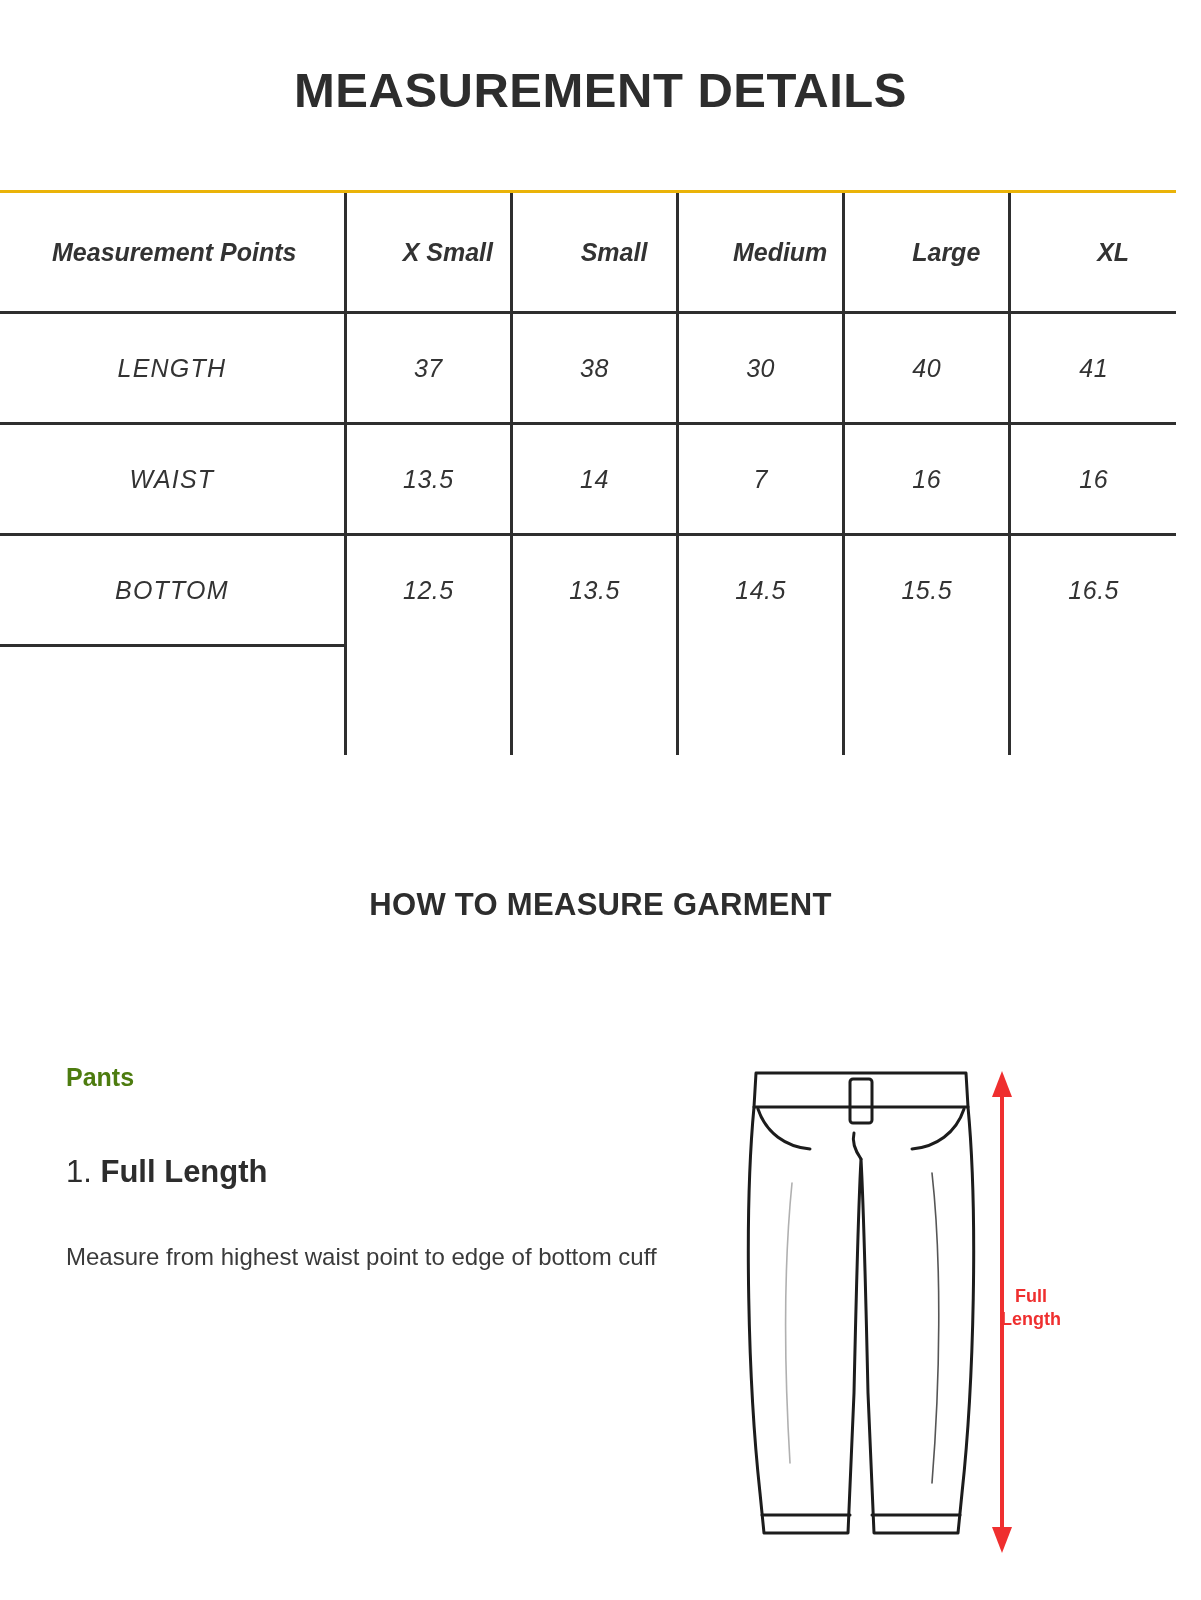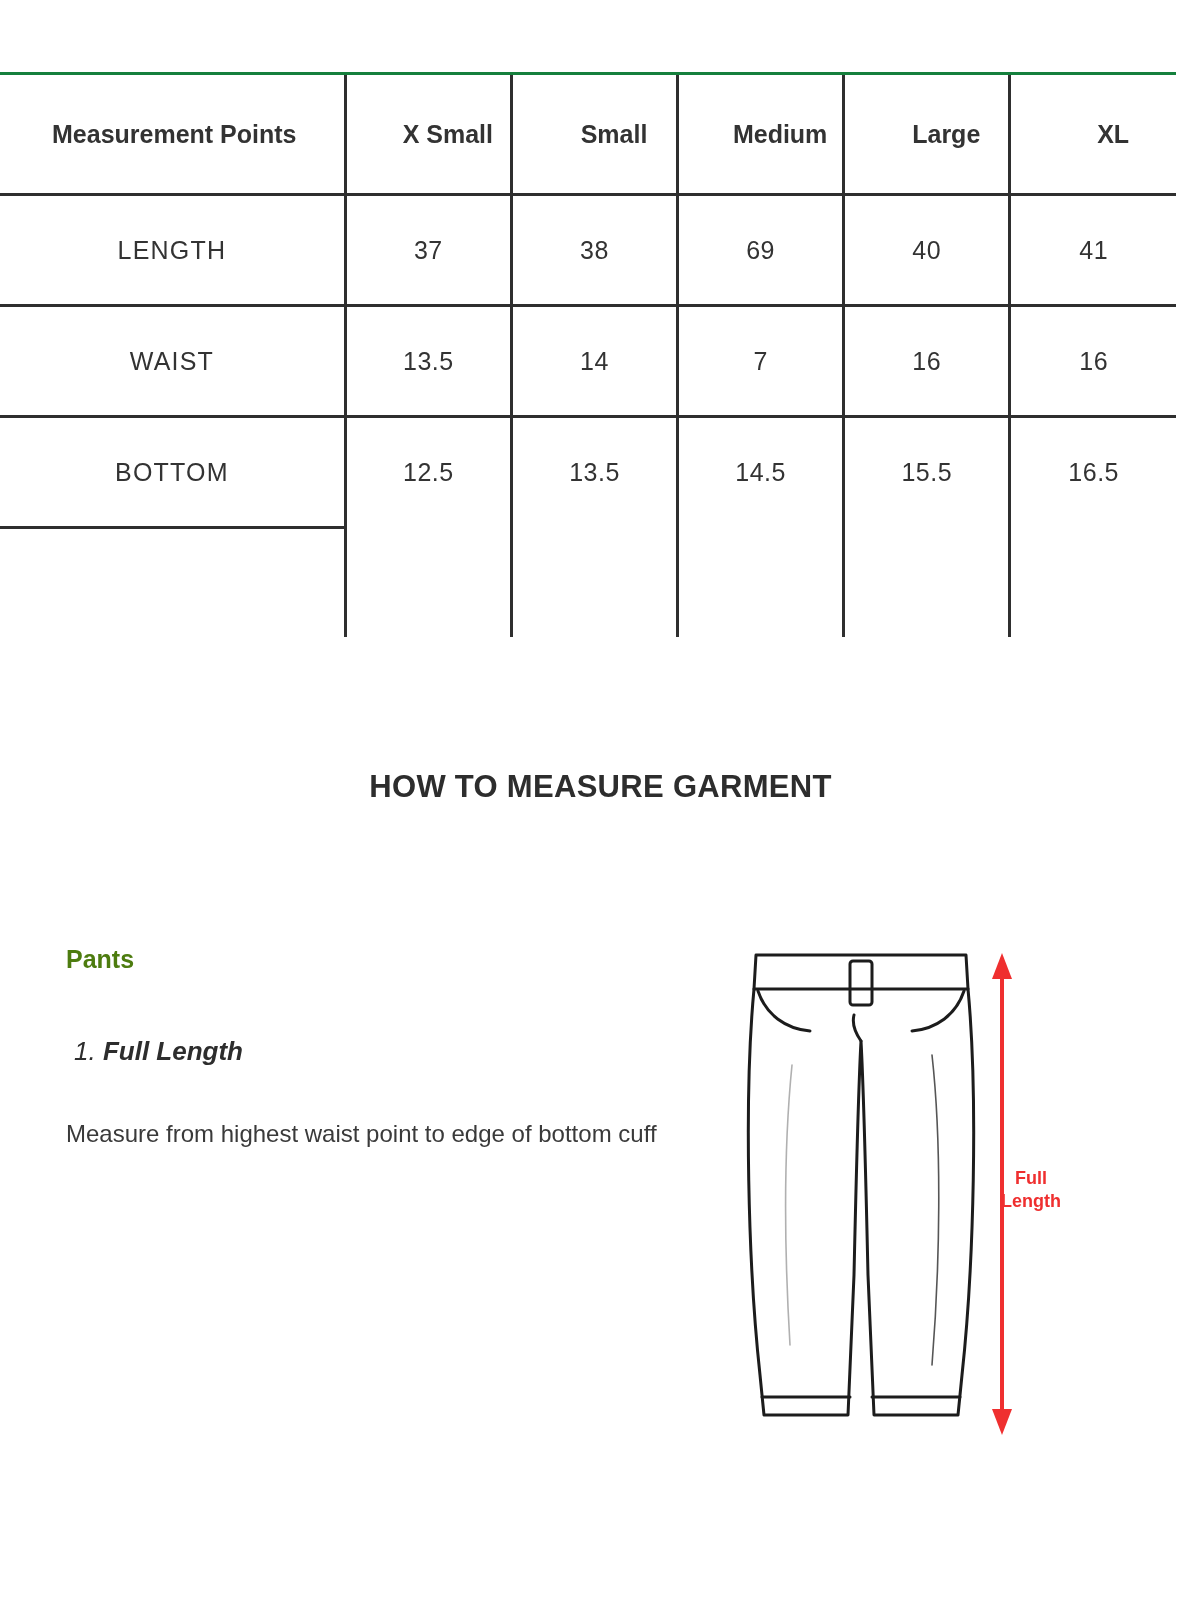--- a/index.html
+++ b/index.html
@@ -54,22 +54,23 @@
   table.size-table th {
     font-weight: bold;
     font-size: 25px;
     padding-left: 45px;
   }
   .col-points { width: 345px; }
   .col-size { width: 166px; }
 
   
   table.size-table tr.hrow > * {
-    border-top: 3px solid #15803d;
+    border-top: 3px solid #eab308;
     border-bottom: 3px solid #2f2f2f;
+    font-style: italic;
   }
 
   
   table.size-table th.sz,
   table.size-table td.sz {
     border-left: 3px solid #2f2f2f;
   }
   table.size-table th.sz.last,
   table.size-table td.sz.last {
     border-right: none;
@@ -127,24 +128,23 @@
   .text-col {
     width: 660px;
   }
   .garment-label {
     font-size: 25px;
     font-weight: bold;
     color: #4d7c0f;
     margin: 0 0 62px 0;
   }
   .step-line {
-    font-size: 26px;
+    font-size: 31px;
     color: #2d2d2d;
-    margin: 0 0 48px 8px;
-    font-style: italic;
+    margin: 0 0 48px 0;
   }
   .step-num { font-weight: normal; }
   .step-name { font-weight: bold; }
   .step-desc {
     font-size: 24px;
     line-height: 1.55;
     color: #3a3a3a;
     margin: 0;
     max-width: 640px;
   }
@@ -166,20 +166,21 @@
     line-height: 1.25;
     text-align: center;
     width: 90px;
   }
 </style>
 </head>
 <body>
 
 <div class="page">
 
+  <h1 class="main-title">MEASUREMENT DETAILS</h1>
 
   <div class="table-wrap">
     <table class="size-table">
       <colgroup>
         <col class="col-points">
           <col class="col-size">
           <col class="col-size">
         <col class="col-size">
           <col class="col-size">
           <col class="col-size">
@@ -192,21 +193,21 @@
           <th class="sz">Medium</th>
           <th class="sz">Large</th>
           <th class="sz last">XL</th>
         </tr>
       </thead>
       <tbody>
         <tr class="hrow">
           <td class="label">LENGTH</td>
           <td class="sz">37</td>
           <td class="sz">38</td>
-          <td class="sz">69</td>
+          <td class="sz">30</td>
           <td class="sz">40</td>
           <td class="sz last">41</td>
         </tr>
         <tr class="hrow">
           <td class="label">WAIST</td>
           <td class="sz">13.5</td>
           <td class="sz">14</td>
           <td class="sz">7</td>
           <td class="sz">16</td>
           <td class="sz last">16</td>

